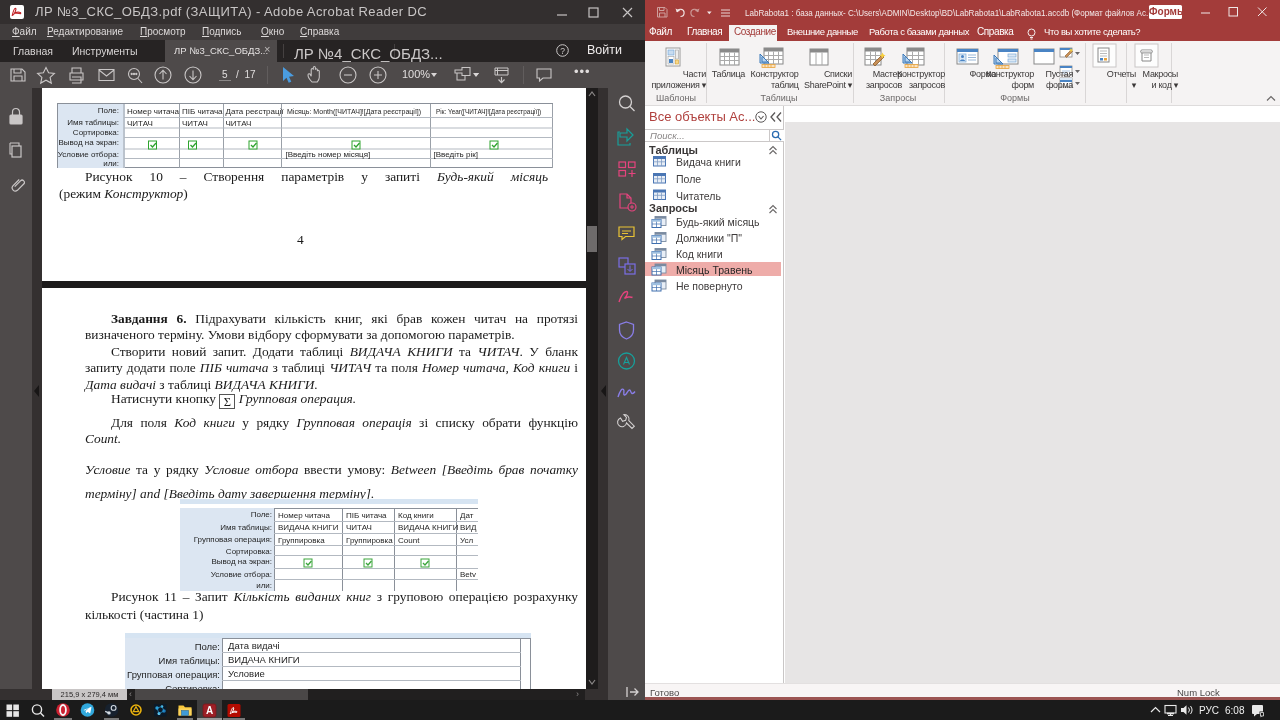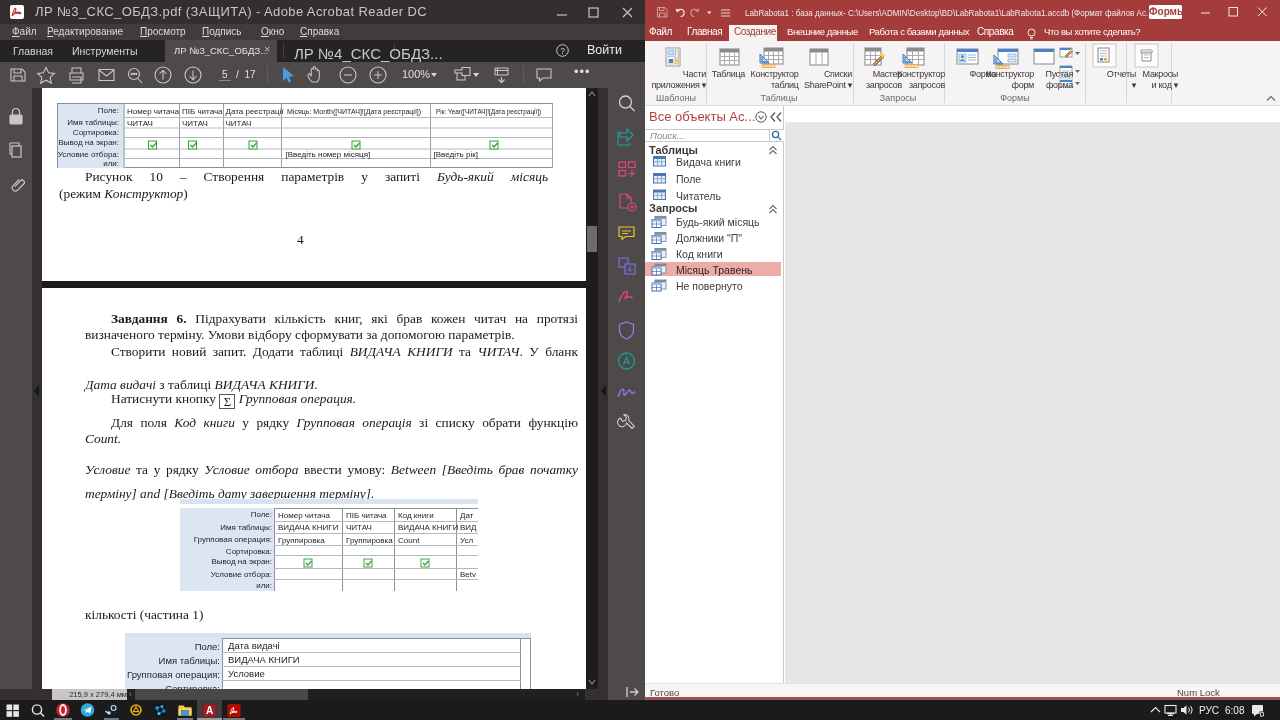--- a/index.html
+++ b/index.html
@@ -198,20 +198,21 @@
       <div class="abs t1v" style="left:375.5px;top:46.5px">[Введіть рік]</div>
     </div>
     <div class="pdf j" style="left:43px;top:81px;width:463px">Рисунок&nbsp;10&nbsp;–&nbsp;Створення&nbsp;параметрів&nbsp;у&nbsp;запиті&nbsp;<i>Будь-який</i>&nbsp;<i>місяць</i></div>
     <div class="pdf" style="left:17px;top:97.5px">(режим <i>Конструктор</i>)</div>
     <div class="pdf" style="left:255px;top:144px">4</div>
   </div>
   <div class="page" id="page2">
     <div class="pdf j ind" style="left:43px;top:23px;width:493px"><b>Завдання 6.</b> Підрахувати кількість книг, які брав кожен читач на протязі</div>
     <div class="pdf" style="left:43px;top:39.5px">визначеного терміну. Умови відбору сформувати за допомогою параметрів.</div>
     <div class="pdf j ind" style="left:43px;top:56px;width:493px">Створити новий запит. Додати таблиці <i>ВИДАЧА КНИГИ</i> та <i>ЧИТАЧ</i>. У бланк</div>
+    <div class="pdf j" style="left:43px;top:72.5px;width:493px">запиту додати поле <i>ПІБ читача</i> з таблиці <i>ЧИТАЧ</i> та поля <i>Номер читача, Код книги</i> і</div>
     <div class="pdf" style="left:43px;top:89px"><i>Дата видачі</i> з таблиці <i>ВИДАЧА КНИГИ.</i></div>
     <div class="pdf" style="left:69px;top:103px">Натиснути кнопку <span style="display:inline-block;border:1px solid #555;width:16px;height:15px;text-align:center;font-size:12.5px;line-height:15px;vertical-align:-3.5px">Σ</span> <i>Групповая операция.</i></div>
     <div class="pdf j ind" style="left:43px;top:127px;width:493px">Для поля <i>Код книги</i> у рядку <i>Групповая операція</i> зі списку обрати функцію</div>
     <div class="pdf" style="left:43px;top:143.5px"><i>Count.</i></div>
     <div class="pdf j" style="left:43px;top:174px;width:493px"><i>Условие</i> та у рядку <i>Условие отбора</i> ввести умову: <i>Between [Введіть брав початку</i></div>
     <div class="pdf" style="left:43px;top:198px"><i>терміну] and [Введіть дату завершення терміну].</i></div>
 
     <div class="abs" style="left:138px;top:211px;width:298px;height:92px;background:#fff">
       <div class="abs" style="left:0;top:0;width:298px;height:5px;background:#d6e4f2"></div>
       <div class="abs" style="left:0;top:9px;width:94px;height:83px;background:#dce6f2"></div>
@@ -244,20 +245,21 @@
       <div class="abs t2v" style="left:98px;top:24.5px">ВИДАЧА КНИГИ</div>
       <div class="abs t2v" style="left:166px;top:24.5px">ЧИТАЧ</div>
       <div class="abs t2v" style="left:218px;top:24.5px">ВИДАЧА КНИГИ</div>
       <div class="abs t2v" style="left:280px;top:24.5px">ВИД</div>
       <div class="abs t2v" style="left:98px;top:37px">Группировка</div>
       <div class="abs t2v" style="left:166px;top:37px">Группировка</div>
       <div class="abs t2v" style="left:218px;top:37px">Count</div>
       <div class="abs t2v" style="left:280px;top:37px">Усл</div>
       <div class="abs t2v" style="left:280px;top:71px">Betv</div>
     </div>
+    <div class="pdf j" style="left:69px;top:301.5px;width:467px">Рисунок&nbsp;11&nbsp;–&nbsp;Запит&nbsp;<i>Кількість виданих книг</i>&nbsp;з&nbsp;груповою&nbsp;операцією&nbsp;розрахунку</div>
     <div class="pdf" style="left:43px;top:319px">кількості (частина 1)</div>
 
     <div class="abs" style="left:83px;top:343px;width:406px;height:59px;background:#fff">
       <div class="abs" style="left:0;top:2px;width:406px;height:5px;background:#d6e4f2"></div>
       <div class="abs" style="left:0;top:7px;width:97px;height:52px;background:#dce6f2"></div>
       <div class="abs t3lbl" style="top:10px">Поле:</div>
       <div class="abs t3lbl" style="top:24px">Имя таблицы:</div>
       <div class="abs t3lbl" style="top:38px">Групповая операция:</div>
       <div class="abs t3lbl" style="top:52px">Сортировка:</div>
       <svg class="abs" style="left:0;top:7px" width="406" height="52" viewBox="0 0 406 52" fill="none" stroke="#b3b9c1" stroke-width="1">
@@ -331,21 +333,21 @@
       <path d="M2 1 v10 M5 6 h8 M9.5 2.5 L13 6 l-3.5 3.5"></path>
     </svg>
 </div>
 <svg class="abs" style="left:600px;top:384px" width="7" height="14" viewBox="0 0 7 14">
     <path d="M6 1 L1 7 l5 6 z" fill="#181616"></path>
   </svg>
 <svg class="abs" style="left:33px;top:384px" width="7" height="14" viewBox="0 0 7 14">
     <path d="M6 1 L1 7 l5 6 z" fill="#181616"></path>
   </svg>
 <div class="abs" id="acr-bottom">
-  <div class="abs" style="left:52px;top:0;width:75px;height:11px;background:#c9c6c6;color:#2b2828;font-size:7.5px;text-align:right;line-height:11px">215,9 x 279,4 мм</div>
+  <div class="abs" style="left:52px;top:0;width:75px;height:11px;background:#c9c6c6;color:#2b2828;font-size:7.5px;text-align:center;line-height:11px">215,9 x 279,4 мм</div>
   <div class="abs" style="left:127px;top:0;width:458px;height:11px;background:#211f1f"></div>
   <div class="abs" style="left:135px;top:0;width:173px;height:11px;background:#4a4747"></div>
   <span class="abs" style="left:129px;top:0px;font-size:9px;color:#8a8787">‹</span>
   <span class="abs" style="left:576px;top:0px;font-size:9px;color:#8a8787">›</span>
 </div>
 
 <div class="abs" id="acc"></div>
 <div class="abs" id="acc-title">
   <svg class="abs" style="left:10px;top:5px" width="85" height="15" viewBox="0 0 85 15" fill="none" stroke="#f2e6e6" stroke-width="1">
     <path d="M2.5 2.5 h7.5 l2 2 v7.5 h-9.5 z M4.5 2.5 v3 h4.5 v-3 M4.5 12 v-4 h5.5 v4" stroke="#ce9f9d"></path>

